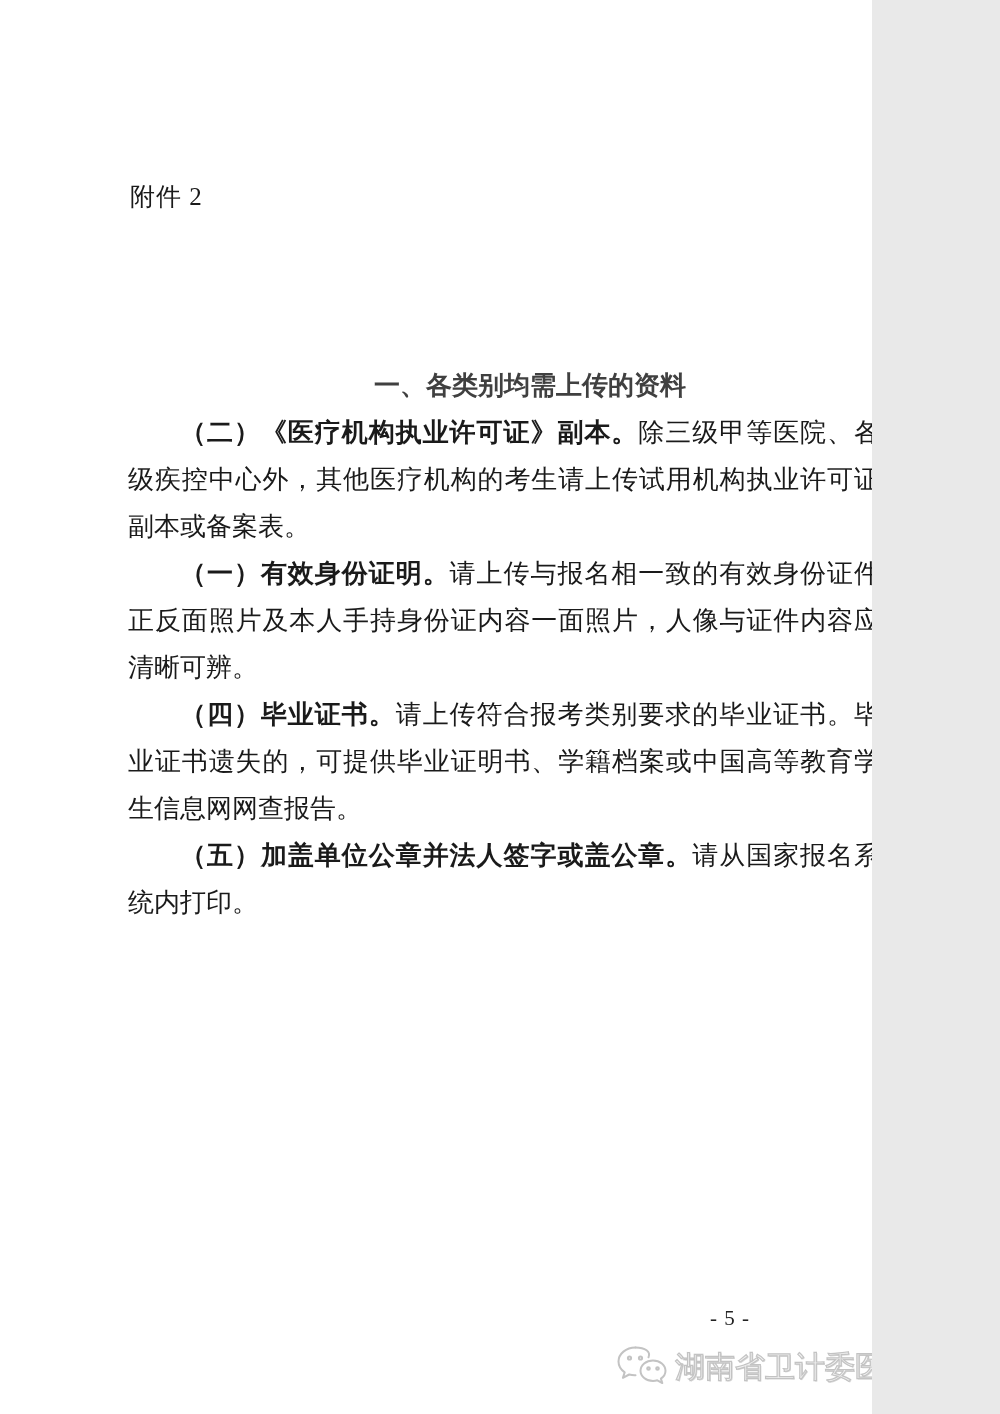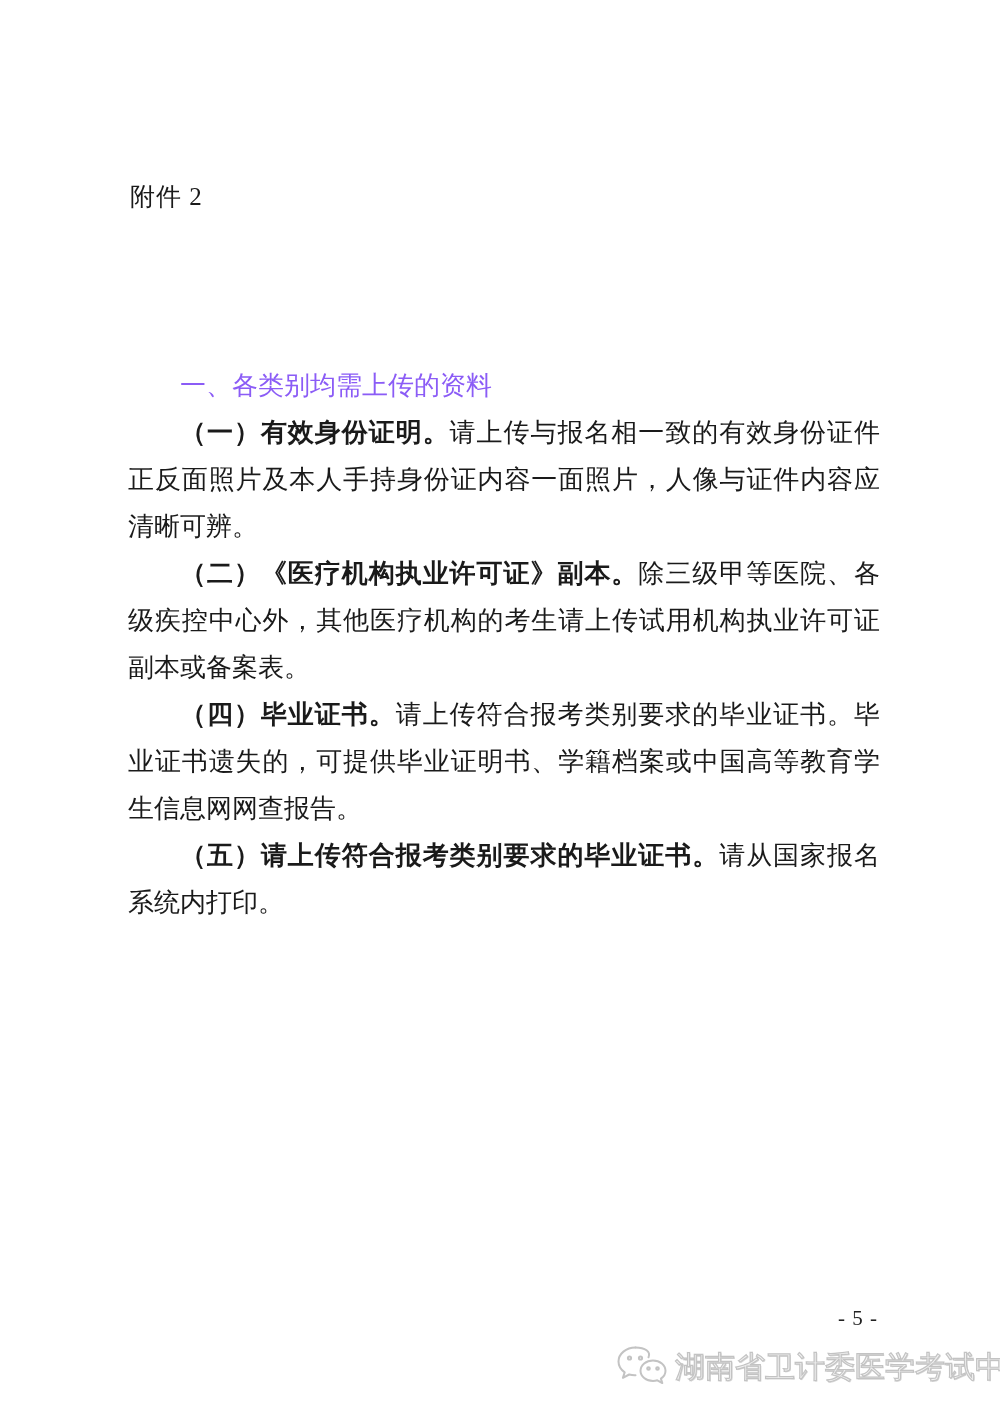--- a/index.html
+++ b/index.html
@@ -1,19 +1,19 @@
 <!DOCTYPE html>
 <html><head>
 <meta charset="utf-8">
 <style>
   * { margin: 0; padding: 0; box-sizing: border-box; }
   html, body { background: #e9e9e9; }
   .page {
     position: relative;
-    width: 1000px;
+    width: 872px;
     height: 1414px;
     background: #ffffff;
     overflow: hidden;
     font-family: "Liberation Serif", "DejaVu Serif", serif;
     color: #1a1a1a;
   }
   .attachment {
     position: absolute;
     left: 130px;
     top: 180px;
@@ -38,25 +38,25 @@
     top: 362px;
     width: 752px;
     font-size: 26px;
     line-height: 47px;
     text-align: justify;
     text-justify: inter-ideograph;
   }
   .section-heading {
     font-family: "Liberation Sans", "DejaVu Sans", sans-serif;
     font-size: 26px;
-    font-weight: 400;
+    font-weight: 700;
     text-indent: 2em;
     line-height: 47px;
-    text-align: left;
-    color: #8b5cf6;
+    text-align: center;
+    color: #404040;
   }
   .para {
     text-indent: 2em;
     margin: 0;
   }
   .para .lead {
     font-weight: 700;
   }
   .pagenum {
     position: absolute;
@@ -90,28 +90,28 @@
 
 <div class="page">
 
   <div class="attachment">附件 2</div>
 
 
   <div class="doc-body">
 
     <h2 class="section-heading">一、各类别均需上传的资料</h2>
 
+    <p class="para"><span class="lead">（二）《医疗机构执业许可证》副本。</span><span>除三级甲等医院、各级疾控中心外，其他医疗机构的考生请上传试用机构执业许可证副本或备案表。</span></p>
+
     <p class="para"><span class="lead">（一）有效身份证明。</span><span>请上传与报名相一致的有效身份证件正反面照片及本人手持身份证内容一面照片，人像与证件内容应清晰可辨。</span></p>
-
-    <p class="para"><span class="lead">（二）《医疗机构执业许可证》副本。</span><span>除三级甲等医院、各级疾控中心外，其他医疗机构的考生请上传试用机构执业许可证副本或备案表。</span></p>
 
 
     <p class="para"><span class="lead">（四）毕业证书。</span><span>请上传符合报考类别要求的毕业证书。毕业证书遗失的，可提供毕业证明书、学籍档案或中国高等教育学生信息网网查报告。</span></p>
 
-    <p class="para"><span class="lead">（五）请上传符合报考类别要求的毕业证书。</span><span>请从国家报名系统内打印。</span></p>
+    <p class="para"><span class="lead">（五）加盖单位公章并法人签字或盖公章。</span><span>请从国家报名系统内打印。</span></p>
 
   </div>
 
   <div class="pagenum">- 5 -</div>
 
   <div class="watermark">
     <span class="wicon">
       <svg width="52" height="46" viewBox="0 0 52 46" xmlns="http://www.w3.org/2000/svg">
         <g fill="none" stroke="#c3c3c3" stroke-width="2" stroke-linecap="round" stroke-linejoin="round">
           <path d="M20.5 3.5 C11 3.5 3.5 9.8 3.5 17.5 c0 4.4 2.4 8.2 6.2 10.8 l-1.8 5.6 6.3-3.4 c1.9 .5 4 .8 6.3 .7"></path>

